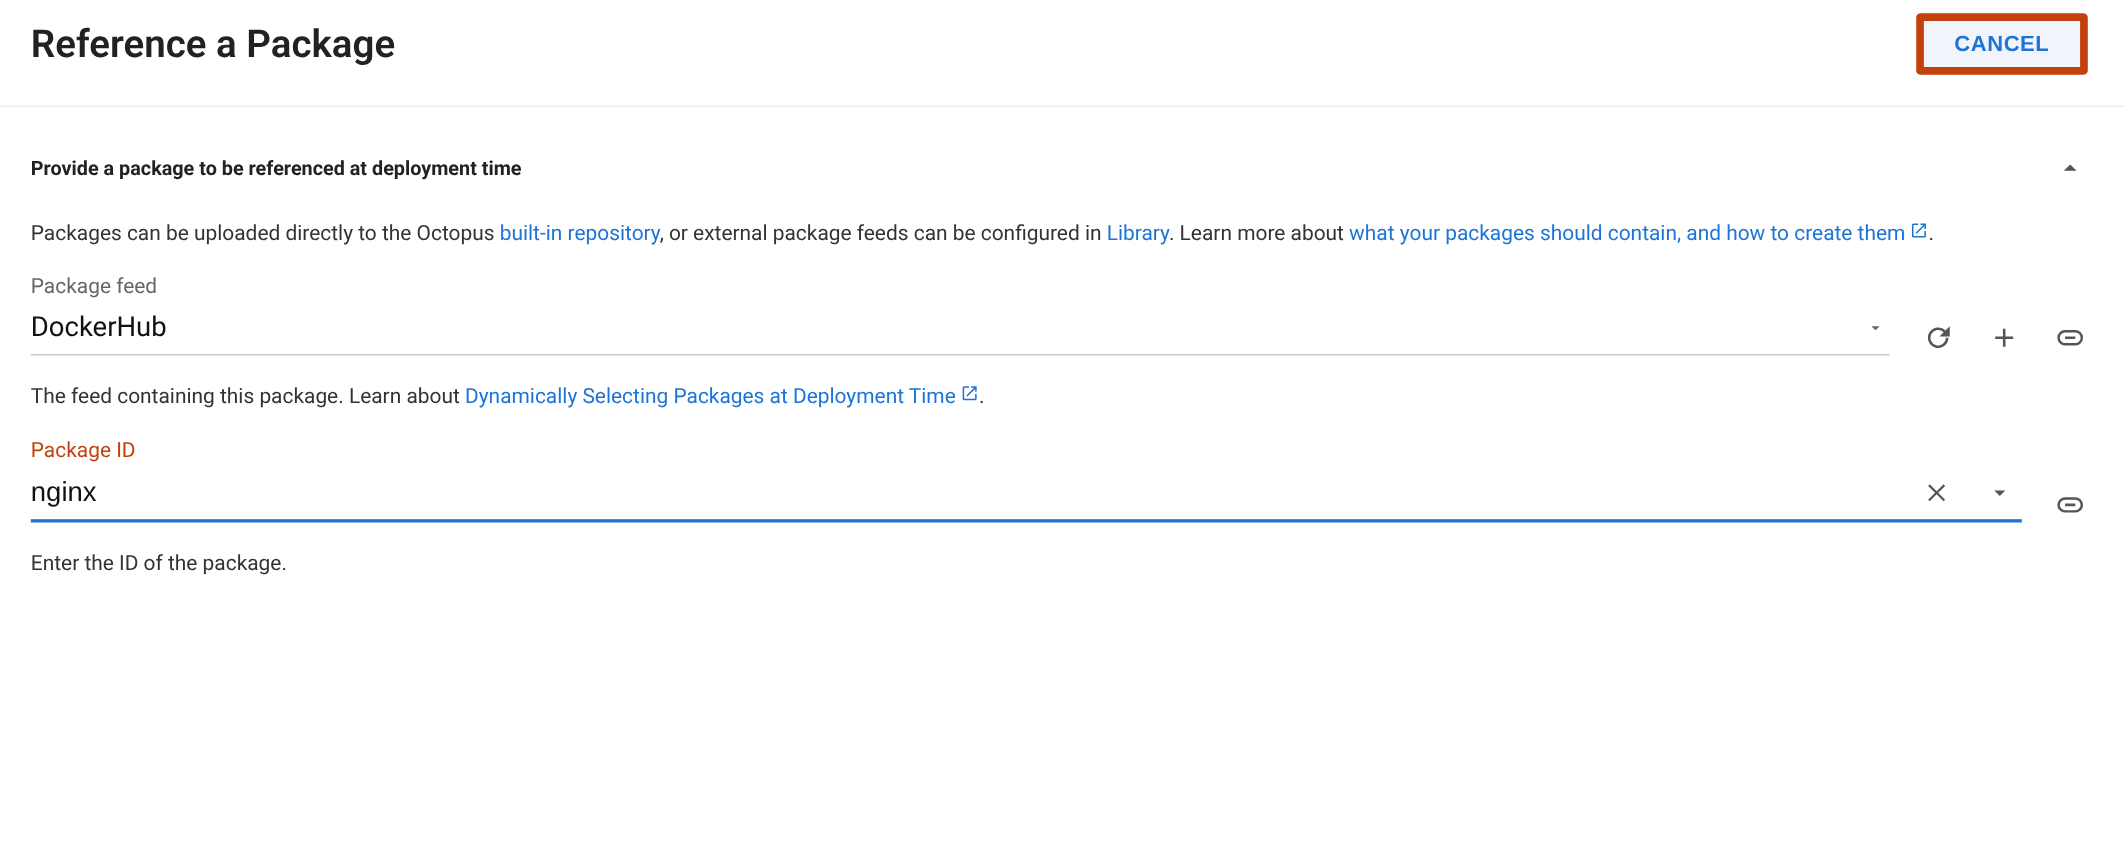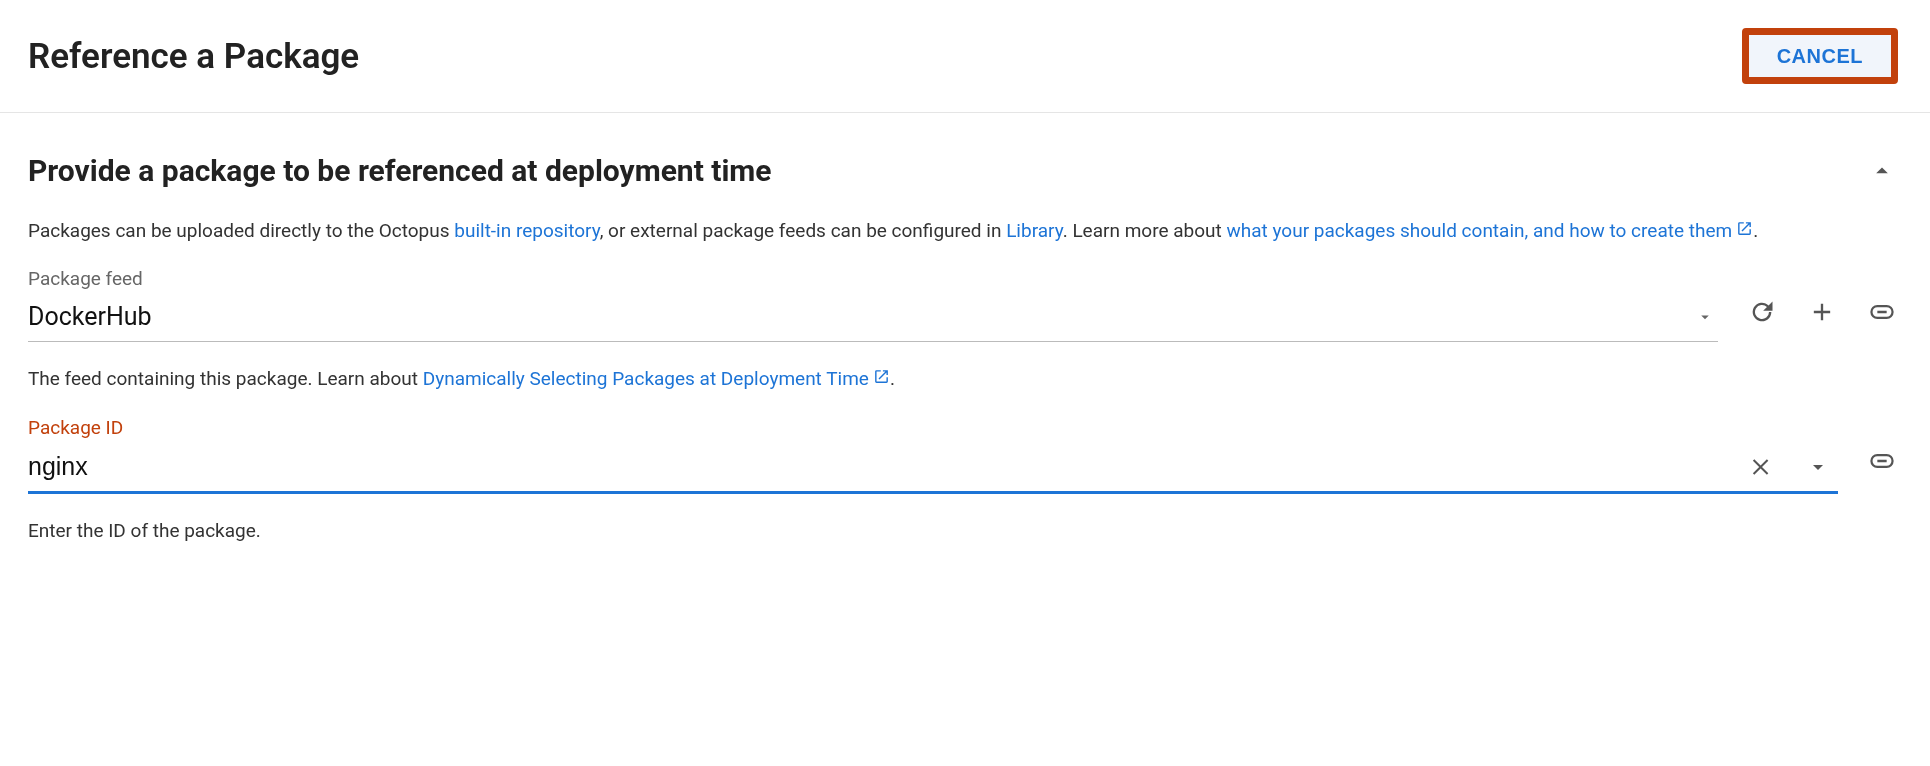--- a/index.html
+++ b/index.html
@@ -6,21 +6,21 @@
   body {
     font-family: -apple-system, BlinkMacSystemFont, "Segoe UI", Roboto, "Helvetica Neue", Arial, sans-serif;
     background: #fff;
     color: #1a1a1a;
     width: 1930px;
   }
   .header {
     display: flex;
     align-items: center;
     justify-content: space-between;
-    padding: 28px 32px 28px 28px;
+    padding: 12px 32px 28px 28px;
     border-bottom: 1px solid #e5e5e5;
   }
   .title {
     font-size: 35px;
     font-weight: 600;
     color: #222;
   }
   .header-actions {
     display: flex;
     gap: 18px;
@@ -65,21 +65,21 @@
     flex: 1;
     position: relative;
   }
   .section-title-row {
     display: flex;
     align-items: center;
     justify-content: space-between;
     margin-bottom: 28px;
   }
   .section-title {
-    font-size: 30px;
+    font-size: 18px;
     font-weight: 700;
     color: #222;
   }
   .chevron {
     width: 24px;
     height: 24px;
     fill: #555;
   }
   .help-text {
     font-size: 19px;
@@ -102,21 +102,21 @@
   .field-label {
     font-size: 19px;
     color: #666;
     margin-bottom: 6px;
   }
   .field-label.focused {
     color: #c2410c;
   }
   .field-row {
     display: flex;
-    align-items: flex-start;
+    align-items: flex-end;
     gap: 28px;
     margin-bottom: 22px;
   }
   .select-box {
     flex: 1;
     display: flex;
     align-items: center;
     justify-content: space-between;
     border-bottom: 1px solid #bbb;
     padding: 6px 4px 10px 0;

